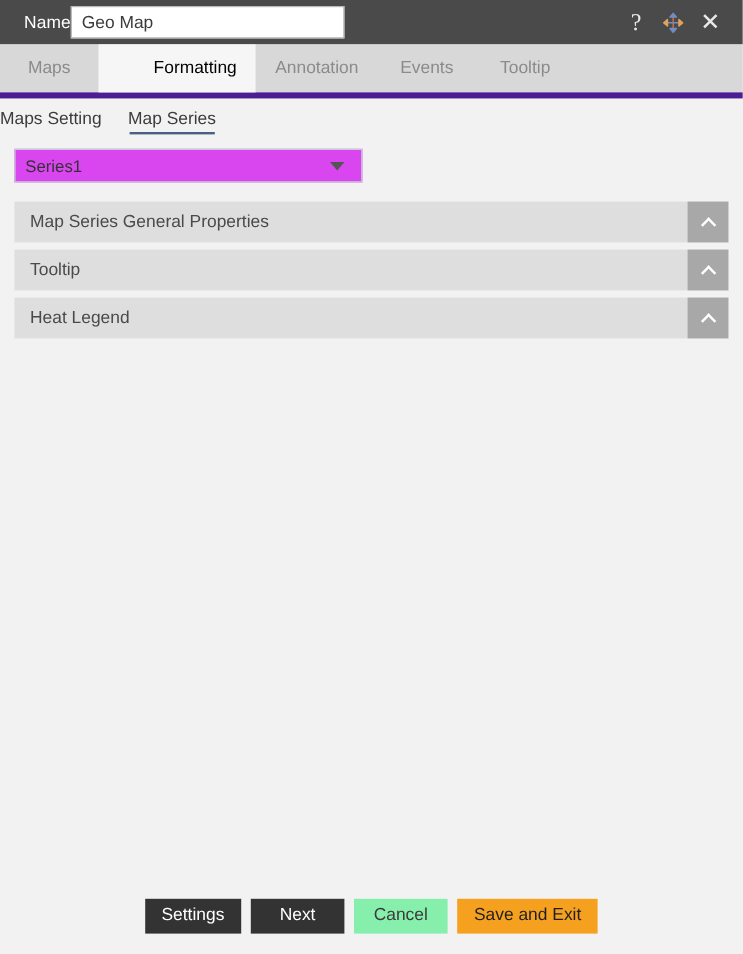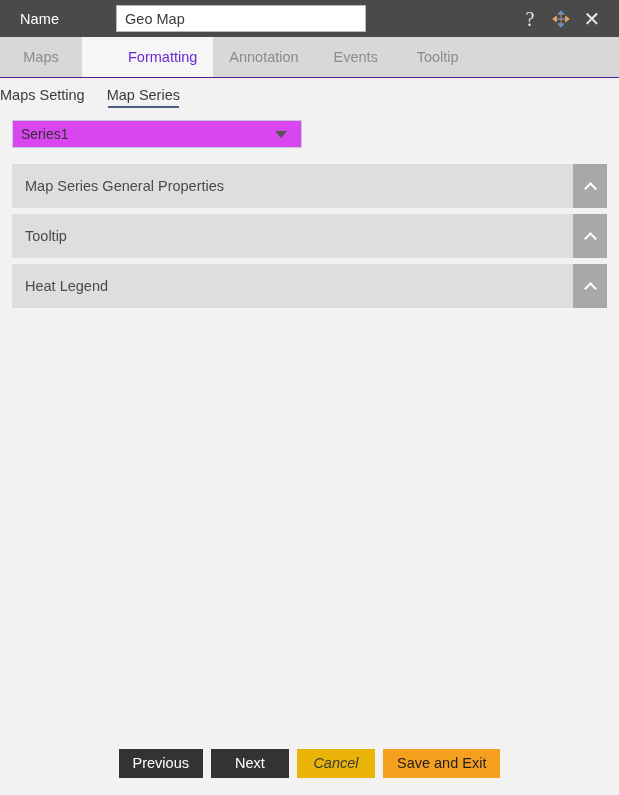--- a/index.html
+++ b/index.html
@@ -33,22 +33,21 @@
     align-items: center;
     padding: 0 10px 0 20px;
     box-sizing: border-box;
   }
   .titlebar-label {
     color: #ffffff;
     font-size: 14.5px;
     letter-spacing: .1px;
   }
   .name-input {
-    margin-left: 57px;
-    width: 250px;
+    width: 228px;
     height: 27px;
     box-sizing: border-box;
     background: #ffffff;
     border: 1px solid #b9b9b9;
     color: #3b3b3b;
     font-family: "Liberation Sans", sans-serif;
     font-size: 14.5px;
     padding: 0 8px;
     outline: none;
   }
@@ -80,36 +79,36 @@
     font-weight: 300;
   }
 
   
   .tabbar {
     height: 40px;
     min-height: 40px;
     background: #d8d8d8;
     display: flex;
     align-items: stretch;
-    border-bottom: 1px solid #4c1d95;
+    border-bottom: 5px solid #4c1d95;
   }
   .tab {
     display: flex;
     align-items: center;
     justify-content: center;
     font-size: 14.5px;
     color: #8b8b8b;
     padding: 0 16px;
     min-width: 82px;
     cursor: pointer;
     box-sizing: border-box;
   }
   .tab.active {
     background: #f6f6f6;
-    color: #6d28d9;
+    color: #000000;
     padding-left: 46px;
   }
 
   
   .subnav {
     height: 36px;
     min-height: 36px;
     display: flex;
     align-items: center;
     padding: 0 0;
@@ -164,21 +163,21 @@
 
   
   .accordion {
     padding: 16px 12px 0 12px;
     display: flex;
     flex-direction: column;
     gap: 6px;
   }
   .acc-row {
     display: flex;
-    height: 44px;
+    height: 34px;
     background: #dedede;
     cursor: pointer;
   }
   .acc-title {
     flex: 1 1 auto;
     display: flex;
     align-items: center;
     padding-left: 13px;
     font-size: 14.5px;
     color: #4a4a4a;
@@ -233,23 +232,22 @@
     padding: 0 14px;
     display: inline-flex;
     align-items: center;
     justify-content: center;
   }
   .btn-dark {
     background: #333333;
     color: #ffffff;
   }
   .btn-light {
-    background: #eab308;
+    background: #86efac;
     color: #3b3b3b;
-    font-style: italic;
   }
   .btn-accent {
     background: #f5a01e;
     color: #1f1f1f;
   }
 </style>
 </head>
 <body>
 
 <div class="app">
@@ -318,19 +316,19 @@
         <span class="chev-up"></span>
       </div>
     </div>
 
 
   </div>
 
   <div class="content-spacer"></div>
 
   <div class="footer">
-    <button class="btn btn-dark">Previous</button>
+    <button class="btn btn-dark">Settings</button>
     <button class="btn btn-dark">Next</button>
     <button class="btn btn-light">Cancel</button>
     <button class="btn btn-accent">Save and Exit</button>
   </div>
 
 </div>
 
 </body></html>

